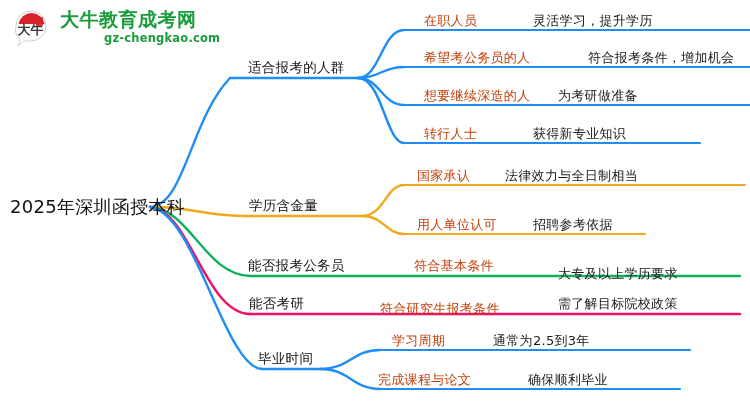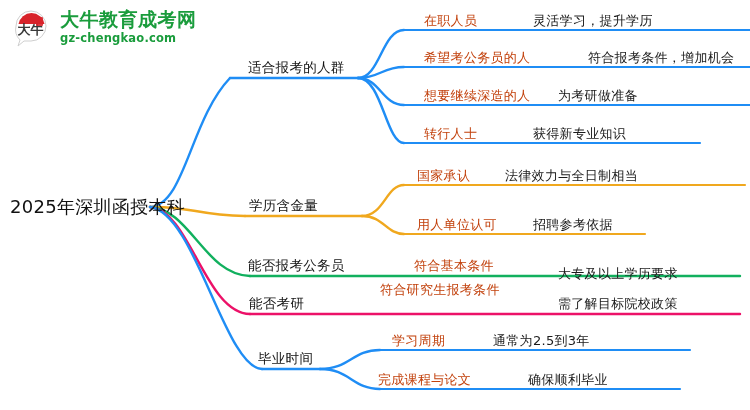--- a/index.html
+++ b/index.html
@@ -82,20 +82,21 @@
     white-space: nowrap;
   }
   .logo-url {
     font-size: 11.5px;
     font-weight: bold;
     color: #1a9c3c;
     letter-spacing: 0.2px;
     line-height: 14px;
     margin-top: 1px;
     white-space: nowrap;
+    margin-left: 44px;
   }
 </style>
 </head>
 <body>
 
 <div id="canvas">
 
   <div id="logo">
     <svg id="logo-mark" viewBox="0 0 40 38">
       <path d="M2 16 A15 15 0 1 1 17 31 L10 31 L4 36 L6 30 A15 15 0 0 1 2 16 Z" fill="#ffffff" stroke="#cfcfcf" stroke-width="1"></path>
@@ -170,21 +171,21 @@
 
   <div class="label leaf-label" style="left:417px; top:169px;">国家承认</div>
   <div class="label leaf-desc" style="left:505px; top:169px;">法律效力与全日制相当</div>
 
   <div class="label leaf-label" style="left:417px; top:218px;">用人单位认可</div>
   <div class="label leaf-desc" style="left:533px; top:218px;">招聘参考依据</div>
 
   <div class="label leaf-label" style="left:414px; top:259px;">符合基本条件</div>
   <div class="label leaf-desc" style="left:558px; top:259px;margin-top:8px;">大专及以上学历要求</div>
 
-  <div class="label leaf-label" style="left:380px; top:283px;">符合研究生报考条件</div>
+  <div class="label leaf-label" style="left:380px; top:302px;">符合研究生报考条件</div>
   <div class="label leaf-desc" style="left:558px; top:297px;">需了解目标院校政策</div>
 
   <div class="label leaf-label" style="left:392px; top:334px;">学习周期</div>
   <div class="label leaf-desc" style="left:493px; top:334px;">通常为2.5到3年</div>
 
   <div class="label leaf-label" style="left:378px; top:373px;">完成课程与论文</div>
   <div class="label leaf-desc" style="left:528px; top:373px;">确保顺利毕业</div>
 
 </div>
 

